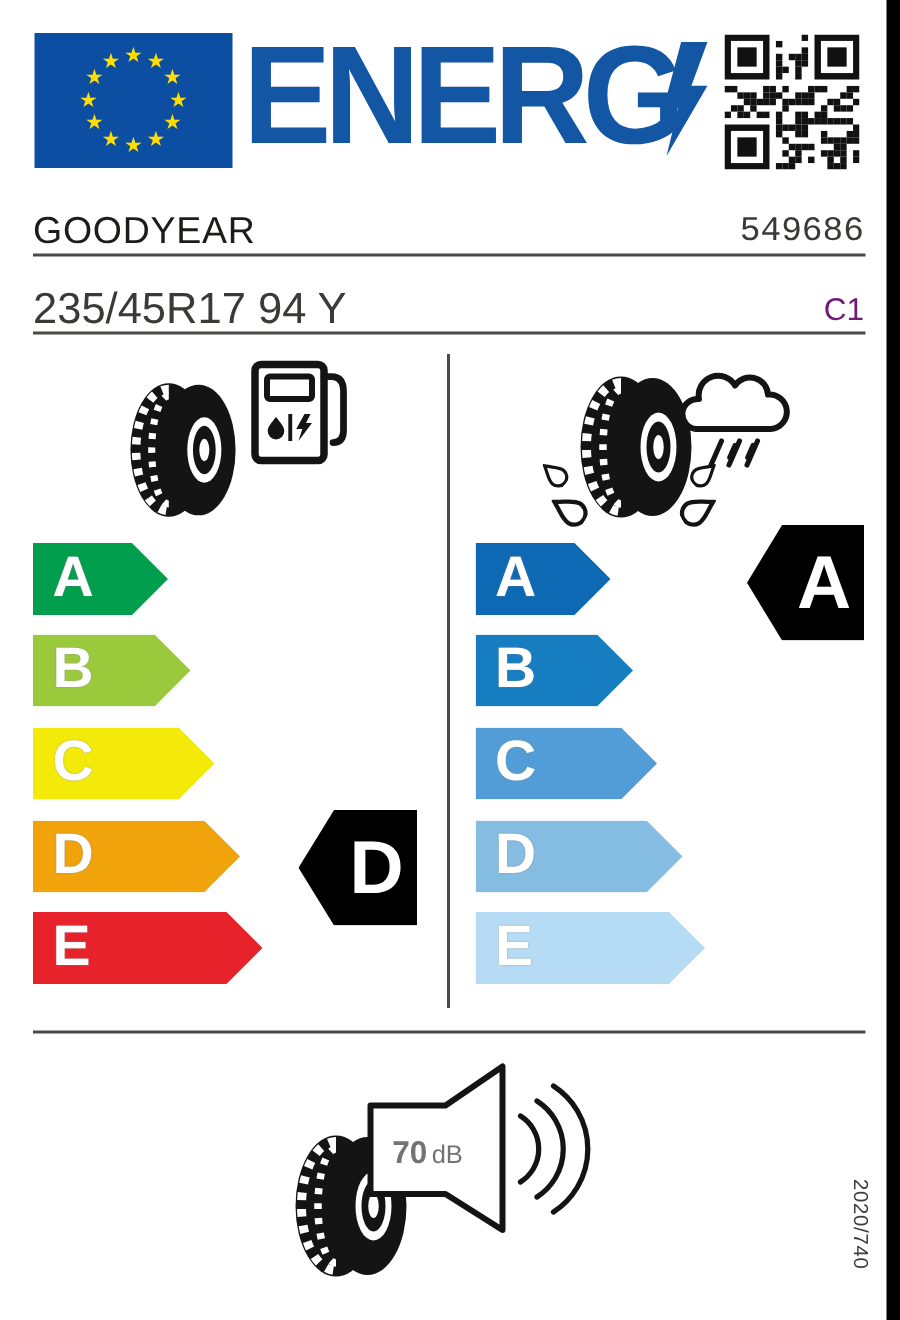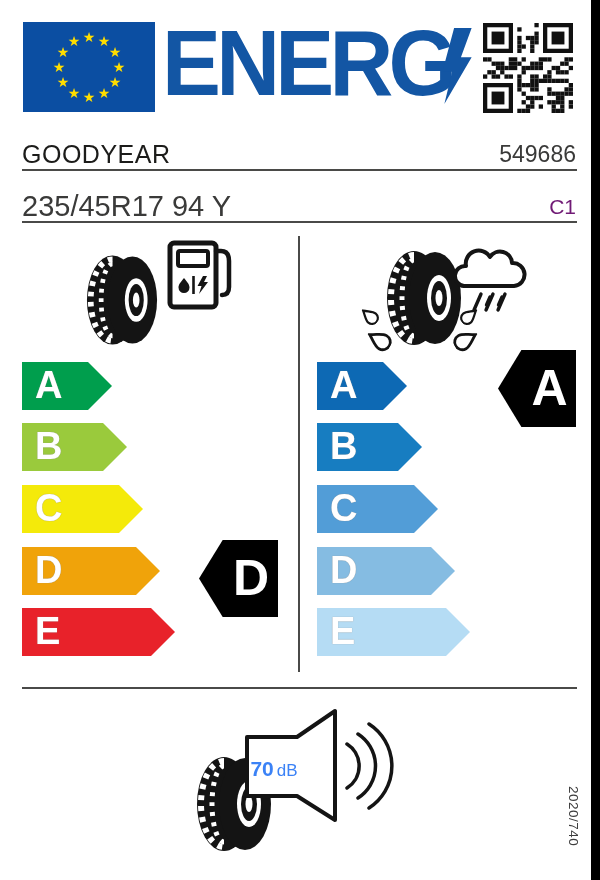--- a/index.html
+++ b/index.html
@@ -15,21 +15,21 @@
   .star{position:absolute;transform:translate(-50%,-50%);font-size:14px;line-height:14px;
         font-family:"DejaVu Sans", sans-serif;}
   #energ{left:162px;top:15px;height:96px;font-size:93px;line-height:96px;font-weight:bold;
          letter-spacing:-5px;transform:scaleX(0.95);transform-origin:left center;color:#1356A4;}
   #bolt{left:441px;top:28px;}
   #qr{left:483px;top:23px;width:90px;height:90px;}
   #qr svg{display:block;}
 
   
   #brand{left:22px;top:140px;font-size:25px;font-weight:normal;color:#1c1c1a;letter-spacing:0.5px;}
-  #artnum{right:24px;top:141px;font-size:23px;color:#3a3a39;}
+  #artnum{right:24px;top:141px;font-size:23px;color:#3a3a39;font-family:Liberation Mono, monospace;}
   .hrule{left:22px;width:555px;height:2px;background:#4a4a48;}
   #rule1{top:169px;} #rule2{top:221px;} #rule3{top:687px;}
   #tiresize{left:22px;top:190px;font-size:29px;color:#3a3a39;}
   #tclass{right:24px;top:195px;font-size:21px;color:#701a75;}
 
   
   #divider{left:298px;top:236px;width:2px;height:436px;background:#4a4a48;}
 
   
   .tire{position:absolute;}
@@ -55,21 +55,21 @@
   .indicator{position:absolute;background:#000;
              clip-path:polygon(0 50%, 30% 0, 100% 0, 100% 100%, 30% 100%);}
   .indicator span{position:absolute;left:32%;width:68%;text-align:center;color:#fff;
                   font-weight:bold;font-size:50px;line-height:77px;}
   #fuel-indicator{left:199px;top:540px;width:79px;height:77px;}
   #wet-indicator{left:498px;top:350px;width:78px;height:77px;}
 
   
   #noise-tire{left:196px;top:752px;}
   #speaker{left:243px;top:704px;}
-  #noise-db{left:249px;top:757px;width:50px;text-align:center;color:#3b82f6;white-space:nowrap;}
+  #noise-db{left:260px;top:757px;width:50px;text-align:center;color:#737373;white-space:nowrap;}
   #noise-db .val{font-size:21px;font-weight:bold;}
   #noise-db .unit{font-size:17px;margin-left:3px;}
   #noise-classes{left:272px;top:818px;width:60px;text-align:center;white-space:nowrap;}
   #noise-classes span{vertical-align:baseline;}
   .noise-letter{font-size:21px;color:#3c3c3c;}
   .noise-letter.letter-c{color:#777;}
   .noise-letter.current{font-size:31px;font-weight:bold;color:#000;}
 
   
   #regnum{left:566px;top:786px;writing-mode:vertical-rl;font-size:13.5px;color:#3d3d3d;

